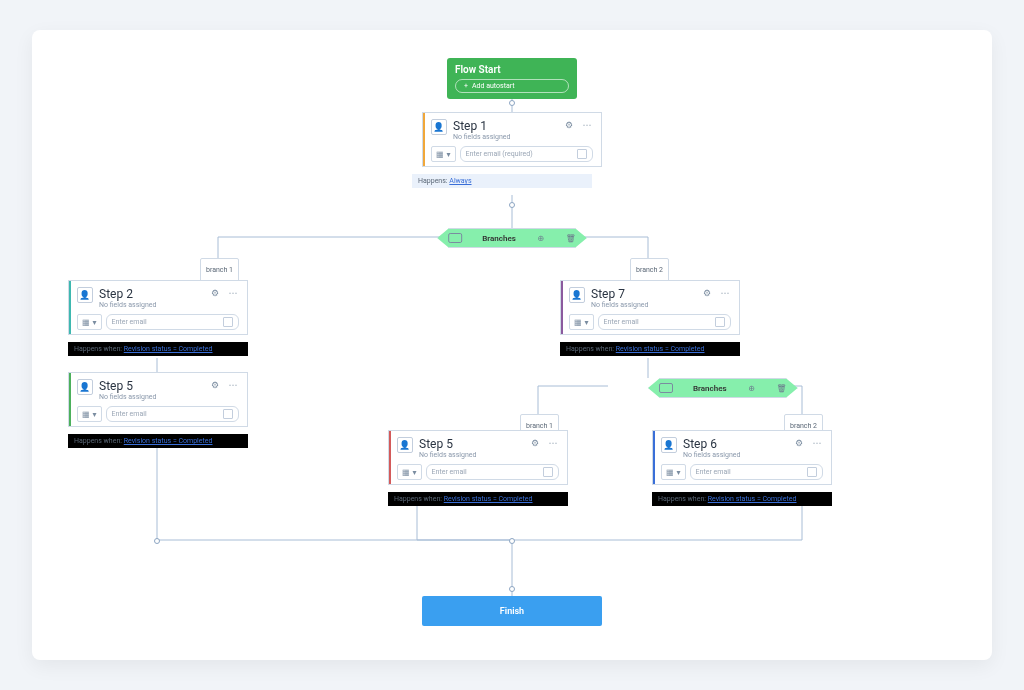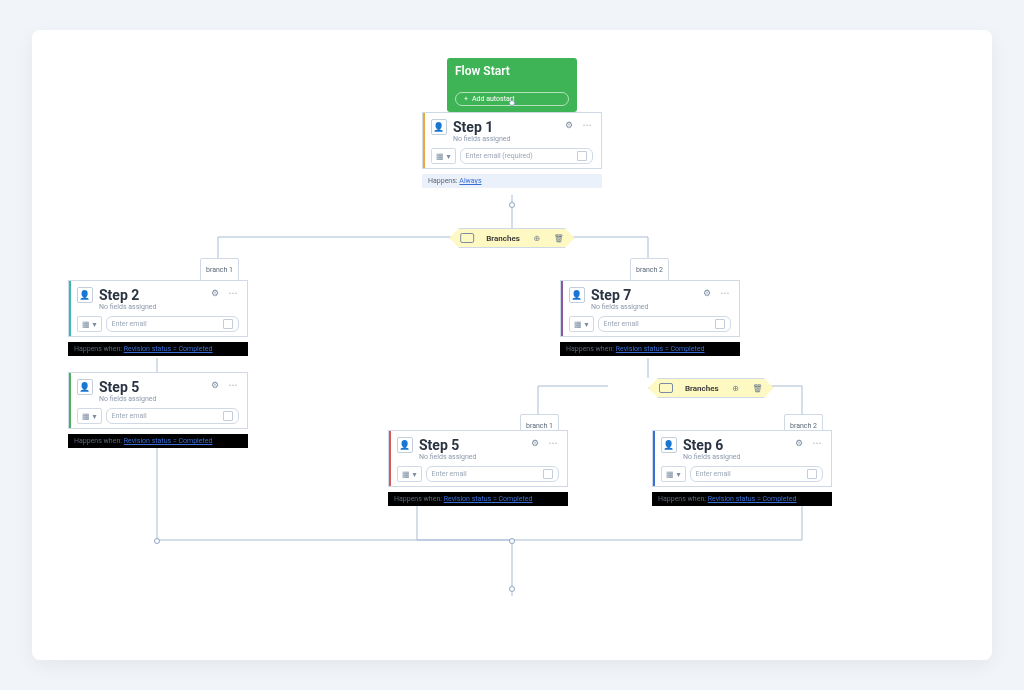--- a/index.html
+++ b/index.html
@@ -4,47 +4,47 @@
 <style>
 *{box-sizing:border-box;margin:0;padding:0;font-family:-apple-system,BlinkMacSystemFont,Segoe UI,Roboto,sans-serif}
 body{background:#f1f4f8;padding:30px;display:flex;justify-content:center}
 .canvas{background:#fff;width:960px;height:630px;border-radius:8px;box-shadow:0 6px 20px rgba(0,0,0,.06);position:relative;overflow:hidden}
 svg.wires{position:absolute;inset:0;width:100%;height:100%;pointer-events:none}
 .node{position:absolute;font-size:8px}
 .dot{width:6px;height:6px;border:1px solid #8ca5c2;border-radius:50%;background:#fff;position:absolute}
 
 
 .start{left:50%;transform:translateX(-50%);top:28px;width:130px;background:#3fb456;border-radius:3px;color:#fff;padding:6px 8px}
-.start .title{font-size:12px;font-weight:600;margin-bottom:14px}
+.start .title{font-size:10px;font-weight:600;margin-bottom:4px}
 .autostart{border:1px solid rgba(255,255,255,.6);border-radius:8px;padding:2px 8px;font-size:7px;text-align:left;cursor:pointer}
 .autostart::before{content:"+";margin-right:4px}
 
 
 .finish{left:50%;transform:translateX(-50%);top:566px;width:180px;height:30px;background:#3a9ff0;color:#fff;display:flex;align-items:center;justify-content:center;font-size:9px;font-weight:600;border-radius:2px;cursor:pointer}
 
 
-.branches{background:#fef9c3;border:1px solid #d0dae6;padding:4px 10px;display:flex;align-items:center;gap:12px;left:50%;transform:translateX(-50%);clip-path:polygon(8% 0,92% 0,100% 50%,92% 100%,8% 100%,0 50%)}
+.branches{background:#86efac;border:1px solid #d0dae6;padding:4px 10px;display:flex;align-items:center;gap:20px;left:50%;transform:translateX(-50%);clip-path:polygon(8% 0,92% 0,100% 50%,92% 100%,8% 100%,0 50%)}
 .branches.b2{left:616px;transform:none}
 .branches .lbl{font-size:8px;font-weight:600;color:#333}
 .bicon{width:14px;height:10px;border:1px solid #7a8ca0;border-radius:2px;position:relative}
 .iplus,.itrash{width:10px;height:10px;display:inline-flex;align-items:center;justify-content:center;font-size:8px;color:#6b7a8c;cursor:pointer}
 
 
 .card{width:180px;border:1px solid #d0dae6;background:#fff;padding:6px 8px 4px}
 .card::before{content:"";position:absolute;left:0;top:0;bottom:0;width:2px}
 .card.orange::before{background:#f0a73a}
 .card.teal::before{background:#3eb8b0}
 .card.purple::before{background:#8b5a9e}
 .card.green::before{background:#4cb05c}
 .card.red::before{background:#d35a5a}
 .card.blue::before{background:#3a6fd8}
 .chead{display:flex;align-items:flex-start;gap:6px;margin-bottom:5px}
 .personicon{width:16px;height:16px;border:1px solid #c3cedd;border-radius:2px;display:flex;align-items:center;justify-content:center;font-size:9px;color:#8a98ab}
 .ctxt{flex:1}
-.cname{font-size:14px;font-weight:700;color:#2a3442}
+.cname{font-size:12px;font-weight:400;color:#2a3442}
 .csub{font-size:7px;color:#8a98ab}
 .gear,.dots{width:12px;height:12px;display:flex;align-items:center;justify-content:center;font-size:9px;color:#7a8ca0;cursor:pointer}
 .inputrow{display:flex;gap:4px;margin-top:2px}
 .dropdown{border:1px solid #d0dae6;border-radius:2px;padding:2px 4px;display:flex;align-items:center;gap:3px;font-size:8px;color:#7a8ca0;cursor:pointer}
 .emailinput{flex:1;border:1px solid #d0dae6;border-radius:6px;padding:2px 5px;display:flex;align-items:center;justify-content:space-between;font-size:7px;color:#9aa6b5}
 .book{width:10px;height:10px;border:1px solid #c3cedd;border-radius:1px}
 
 
 .banner{width:180px;font-size:7px;padding:3px 6px;color:#5a6776}
 .banner .lk{color:#3a6fd8;text-decoration:underline;cursor:pointer}
@@ -103,21 +103,21 @@
     <div class="dropdown">
       <span>▦</span>
       <span>▾</span>
     </div>
     <div class="emailinput">
       <span>Enter email (required)</span>
       <span class="book"></span>
     </div>
   </div>
 </div>
-<div class="node banner blue" style="left:390px;top:144px">
+<div class="node banner blue" style="left:380px;top:144px">
   <span>Happens:</span>
   <span class="lk">Always</span>
 </div>
 
 <div class="node branches" style="top:198px">
   <span class="bicon"></span>
   <span class="lbl">Branches</span>
   <span class="iplus">⊕</span>
   <span class="itrash">🗑</span>
 </div>
@@ -252,20 +252,21 @@
     <div class="emailinput">
           <span>Enter email</span>
           <span class="book"></span>
         </div>
   </div>
 </div>
 <div class="node banner yellow" style="left:620px;top:462px">
   <span>Happens when:</span> <span class="lk">Revision status = Completed</span>
 </div>
 
+<div class="node finish">Finish</div>
 
 <div class="dot" style="left:477px;top:70px"></div>
 <div class="dot" style="left:477px;top:172px"></div>
 <div class="dot" style="left:122px;top:508px"></div>
 <div class="dot" style="left:477px;top:508px"></div>
 <div class="dot" style="left:477px;top:556px"></div>
 
 </div>
 
 </body></html>

